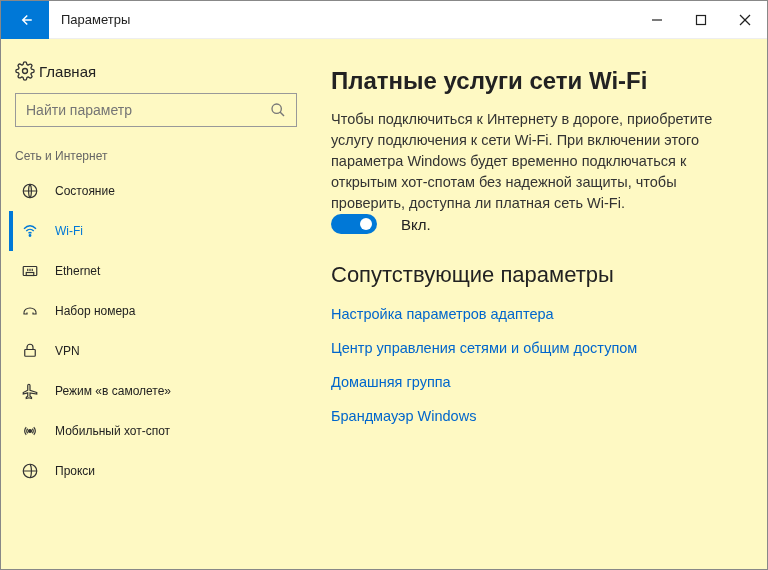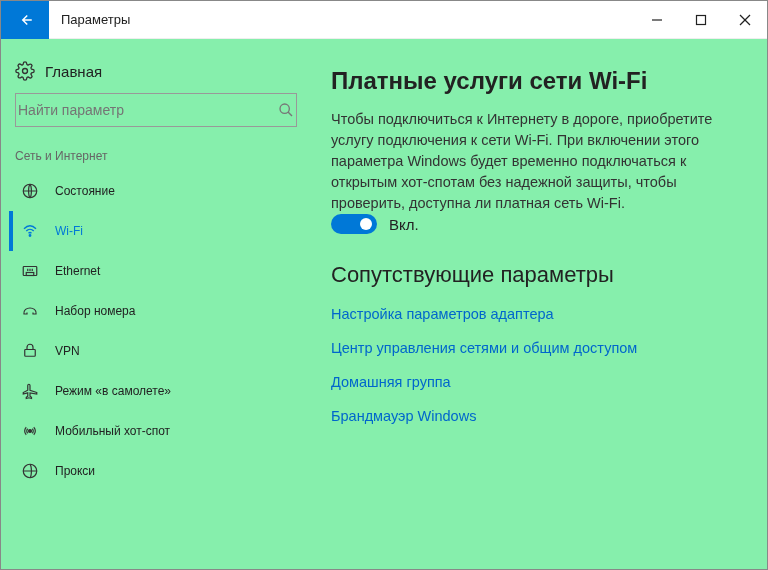--- a/index.html
+++ b/index.html
@@ -1,38 +1,38 @@
 <!DOCTYPE html>
 <html><head>
 <meta charset="utf-8">
 <style>
   * { box-sizing: border-box; margin: 0; padding: 0; }
   body { font-family: "Segoe UI", Tahoma, sans-serif; background: #fff; color: #000; }
-  .window { width: 768px; height: 570px; border: 1px solid #888; display: flex; flex-direction: column; overflow: hidden; background:#86efac; }
+  .window { width: 768px; height: 570px; border: 1px solid #888; display: flex; flex-direction: column; overflow: hidden; background:#fef9c3; }
   .titlebar { height: 38px; display: flex; align-items: center; background: #fff; border-bottom: 1px solid #eee;}
   .back-btn { width: 48px; height: 38px; background: #0078d7; display: flex; align-items: center; justify-content: center; color:#fff; }
   .title { padding-left: 12px; font-size: 13px; color:#222; flex:1;}
   .winctrls { display:flex; height:100%; }
   .winctrl { width: 44px; display:flex; align-items:center; justify-content:center; font-size:14px; color:#222;}
   .content { flex:1; display:flex; overflow:hidden;}
   .sidebar { width: 312px; padding: 14px 10px 0 8px; display:flex; flex-direction:column; overflow-y:auto;}
-  .home-row { display:flex; align-items:center; padding: 8px 8px 12px 6px; gap:10px; }
+  .home-row { display:flex; align-items:center; padding: 8px 8px 12px 6px; gap:4px; }
   .home-row svg { flex:0 0 20px;}
   .home-label { font-size: 15px; color:#222;}
-  .searchbox { display:flex; align-items:center; border:1px solid #999; height:34px; padding: 0 2px; margin: 0 6px 0 6px; color:#777;}
+  .searchbox { display:flex; align-items:center; border:1px solid #999; height:34px; padding: 0 10px; margin: 0 6px 0 6px; color:#777;}
   .searchbox input { border:none; outline:none; flex:1; font-size:14px; color:#555; background:transparent;}
   .category { font-size:12px; color:#666; padding: 22px 6px 8px 6px;}
   .nav { display:flex; flex-direction:column; }
   .nav-item { display:flex; align-items:center; gap:14px; padding: 11px 8px 11px 6px; font-size:12px; color:#222; border-left:4px solid transparent; cursor:pointer;}
   .nav-item.active { color:#0078d7; border-left:4px solid #0078d7;}
   .nav-item .ico { width:22px; display:flex; justify-content:center; color:inherit;}
   .main { flex:1; padding: 28px 28px 0 18px; overflow-y:auto;}
   .h1 { font-size: 24px; font-weight: 700; color:#222; margin-bottom: 14px;}
   .desc { font-size: 14.5px; color:#333; line-height: 1.45; max-width: 400px;}
-  .toggle-row { display:flex; align-items:center; gap:12px; margin-bottom: 28px;}
+  .toggle-row { display:flex; align-items:center; gap:24px; margin-bottom: 28px;}
   .toggle { width:46px; height:20px; background:#0078d7; border-radius:10px; position:relative;}
   .toggle .knob { width:12px; height:12px; background:#fff; border-radius:50%; position:absolute; top:4px; right:5px;}
   .toggle-label { font-size:15px; color:#222;}
   .h2 { font-size: 22px; font-weight: 400; color:#222; margin-bottom: 18px;}
   .link { display:block; font-size:14.5px; color:#0066cc; margin-bottom: 18px; text-decoration:none; cursor:pointer;}
   .link.highlight { border: 3px solid #c00; border-radius: 18px; padding: 4px 10px; display:inline-block; margin-bottom: 14px;}
 </style>
 </head>
 <body>
 

